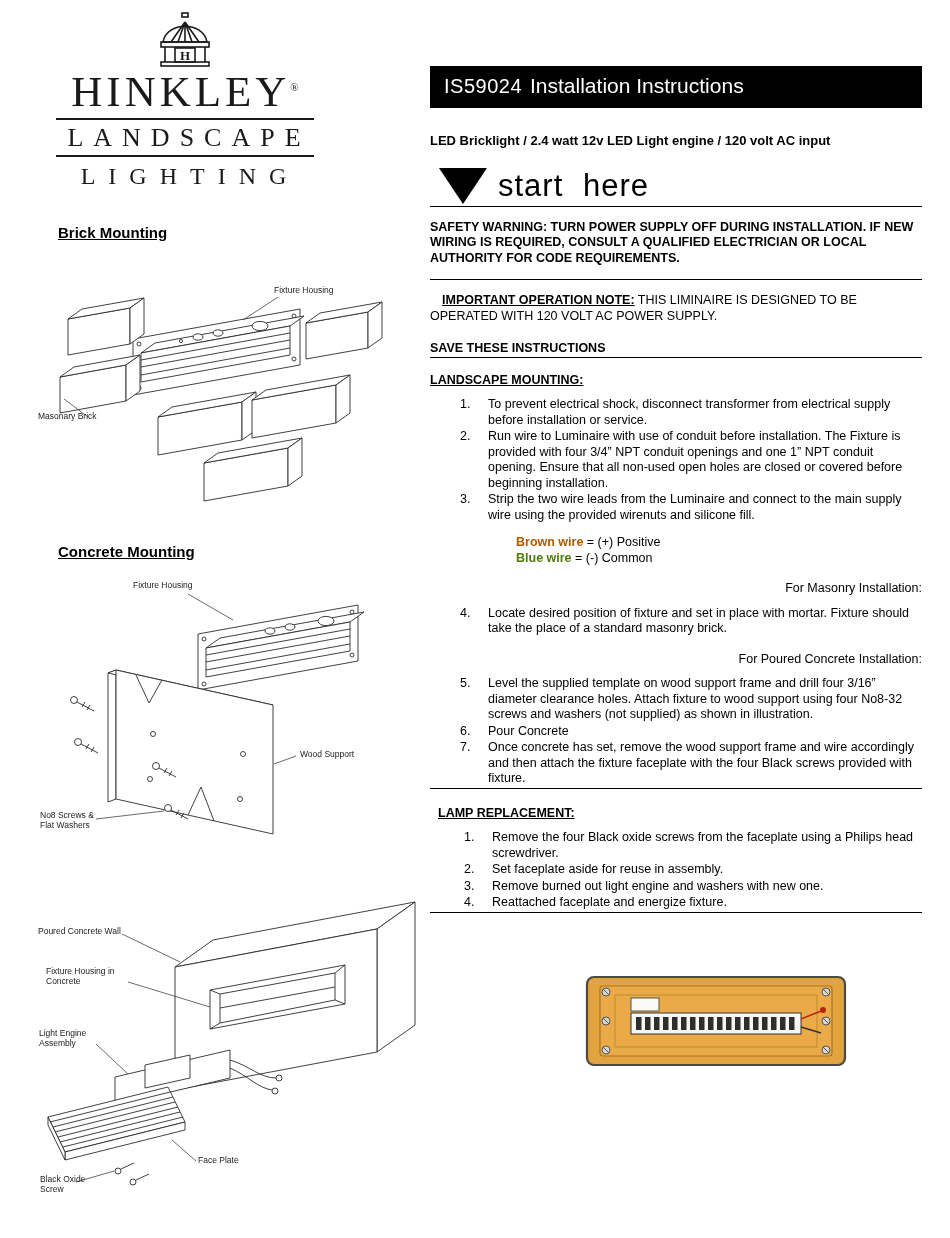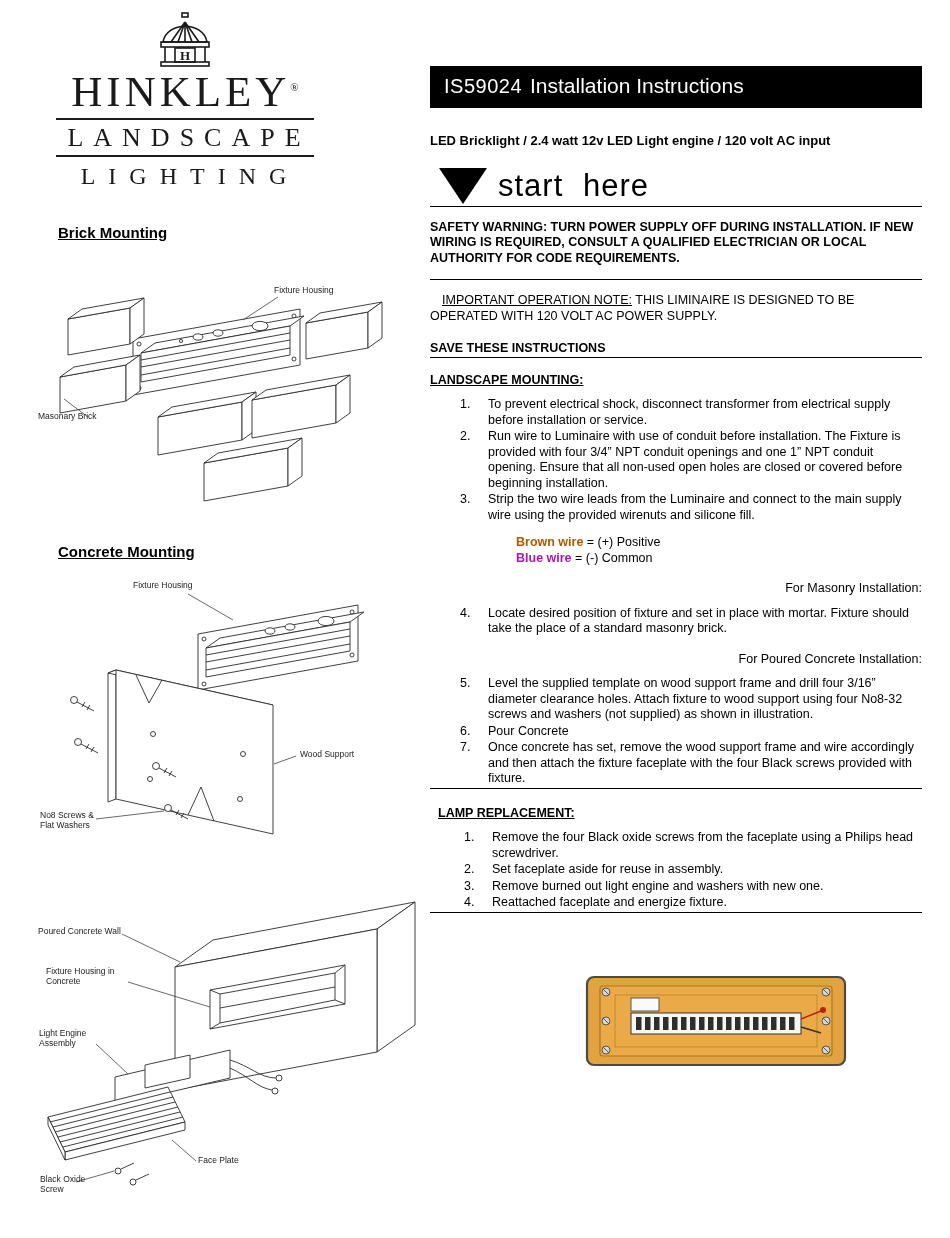--- a/index.html
+++ b/index.html
@@ -34,32 +34,32 @@
   .header-bar { background:#000; color:#fff; padding:7px 14px 9px 14px; }
   .header-model { font-size:20px; letter-spacing:0.5px; }
   .header-title { font-size:21px; margin-left:8px; }
   .subtitle { margin-top:25px; font-weight:bold; font-size:13px; }
   .start-row { margin:18px 0 0 8px; display:flex; gap:10px; }
   .start-text { font-size:31px; word-spacing:10px; letter-spacing:1px; }
   hr.rule { border:none; border-top:1.3px solid #000; margin:0; }
   .r1 { margin-top:20px; }
   .safety { font-weight:bold; margin:13px 0 13px 0; }
   .note { margin-top:13px; }
-  .note-label { font-weight:normal; text-decoration:underline;padding-left:12px; }
+  .note-label { font-weight:bold; text-decoration:underline;padding-left:12px; }
   .save { font-weight:bold; margin-top:17px; }
   .r3 { margin-top:14px; }
   .section-h { font-weight:bold; text-decoration:underline; margin-top:15px; }
   .steps { margin:9px 0 0 30px; }
   .steps-wide { margin-left:34px; }
   .step { display:flex; margin-bottom:1px; }
   .step-num { flex:none; width:28px; }
   .step-text { flex:1; }
   .wire-lines { margin:12px 0 0 86px; }
   .brown { color:#b35900; font-weight:bold; }
-  .blue { color:#a21caf; font-weight:bold; }
+  .blue { color:#4d7c0f; font-weight:bold; }
   .sub-h { font-weight:normal; margin-top:15px;text-align:right; }
   .r4 { margin-top:36px; }
   .r5 { margin-top:22px; }
   .lamp-h { margin-top:17px;padding-left:8px; }
   .fixture-photo { margin:62px 0 0 155px; }
 </style>
 </head>
 <body>
 
 <div class="page">

